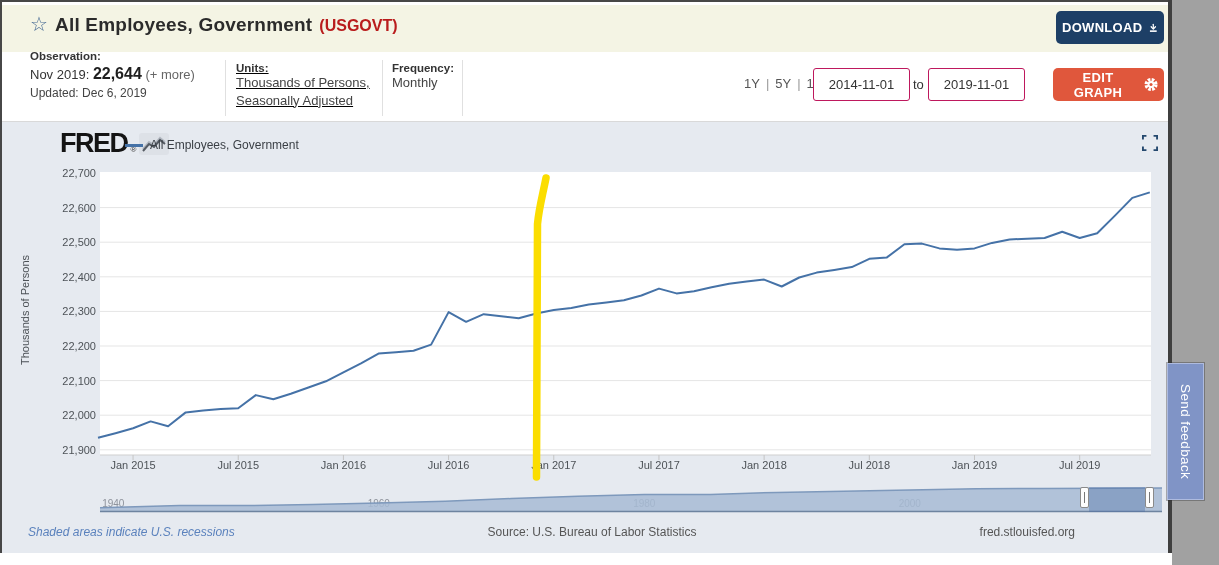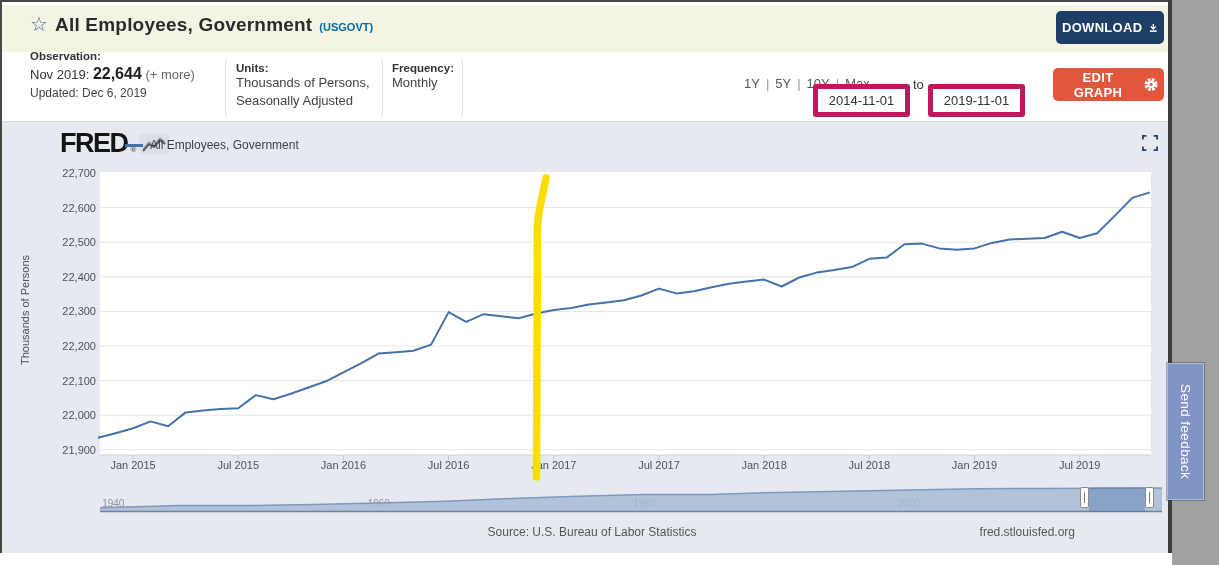--- a/index.html
+++ b/index.html
@@ -10,41 +10,41 @@
   #desktop{left:1172px;top:0;width:47px;height:565px;background:#a1a1a1;z-index:1;}
   #win-right-edge{left:1168px;top:0;width:4px;height:553px;background:#3f3f3f;z-index:4;}
   #win-top-edge{left:0;top:0;width:1172px;height:2px;background:#474747;z-index:4;}
   #win-left-edge{left:0;top:0;width:2px;height:553px;background:#474747;z-index:4;}
   #content-bg{left:2px;top:2px;width:1166px;height:551px;background:#fff;z-index:1;}
   
   #series-header{left:2px;top:5px;width:1166px;height:47px;background:#f4f4e4;z-index:2;}
   #star{left:30px;top:14px;font-size:20px;color:#4a6d96;cursor:pointer;z-index:3;line-height:1;}
   #title-row{left:55px;top:14px;z-index:3;display:flex;align-items:baseline;gap:7px;}
   #page-title{font-size:19px;font-weight:bold;color:#2b2b2b;letter-spacing:.2px;}
-  #series-id{font-size:11px;font-weight:bold;color:#0369a1;}
+  #series-id{font-size:16px;font-weight:bold;color:#b91c1c;}
   .btn{display:flex;align-items:center;justify-content:center;gap:7px;border:none;border-radius:5px;
        color:#fff;font-weight:bold;font-size:13px;cursor:pointer;letter-spacing:.3px;}
   #download-btn{left:1056px;top:11px;width:108px;height:33px;background:#1d3f66;z-index:3;}
   
   #info-bar{left:2px;top:52px;width:1166px;height:70px;background:#fff;border-bottom:1px solid #d9d9d9;z-index:2;}
   .vsep{top:60px;width:1px;height:56px;background:#e0e0e0;z-index:3;}
   .info-label{font-size:11.5px;font-weight:bold;color:#333;}
   .info-text{font-size:13px;color:#444;line-height:1.35;}
   #obs-col{left:30px;top:50px;z-index:3;}
   #obs-value-line{margin-top:3px;font-size:13px;color:#333;}
   #obs-value{font-size:16px;font-weight:bold;color:#1f1f1f;}
   #obs-more{color:#666;}
   #obs-updated{margin-top:3px;font-size:12px;color:#444;}
-  #units-col{left:236px;top:62px;z-index:3;}
+  #units-col{left:236px;top:62px;z-index:3;text-decoration:underline;}
   #freq-col{left:392px;top:62px;z-index:3;}
   #ranges{left:744px;top:76px;z-index:3;font-size:13px;color:#555;display:flex;gap:6px;align-items:flex-end;}
   #ranges .rng{cursor:pointer;}
   #ranges .sep{color:#999;}
-  .date-input{position:absolute;top:68px;width:97px;height:33px;border:5px solid #be185d;border-radius:3px;
-      text-align:center;font-size:13px;color:#333;background:#fff;z-index:3;margin-top:16px;}
+  .date-input{position:absolute;top:68px;width:97px;height:33px;border:1px solid #be185d;border-radius:3px;
+      text-align:center;font-size:13px;color:#333;background:#fff;z-index:3;}
   #date-from{left:813px;}
   #date-to{left:928px;}
   #to-label{left:913px;top:77px;font-size:13px;color:#333;z-index:3;}
   #edit-graph-btn{left:1053px;top:68px;width:111px;height:33px;background:#e0573c;z-index:3;}
   
   #graph-panel{left:2px;top:122px;width:1166px;height:431px;background:#e6eaf0;z-index:1;}
   #fred-logo{left:12px;top:130px;z-index:3;display:flex;align-items:flex-start;gap:3px;cursor:pointer;}
   #fred-word{font-size:27px;font-weight:900;letter-spacing:-1.5px;color:#141414;line-height:26px;margin-left:48px;}
   #fred-reg{font-size:8px;color:#333;margin-top:15px;}
   #legend{left:125px;top:138px;z-index:3;display:flex;align-items:center;gap:7px;}
@@ -222,20 +222,21 @@
 
   <div class="abs" id="plot-hover"></div>
   <div class="abs" id="mini-slider"></div>
   <div class="handle" id="handle-left">
       <span></span>
     </div>
   <div class="handle" id="handle-right">
       <span></span>
     </div>
 
+  <div class="abs" id="recessions-note">Shaded areas indicate U.S. recessions</div>
   <div class="abs" id="source-note">Source: U.S. Bureau of Labor Statistics</div>
   <div class="abs" id="site-note">fred.stlouisfed.org</div>
 
   <div class="abs" id="feedback-btn">
     <span>Send feedback</span>
   </div>
 
 </div>
 
 </body></html>

